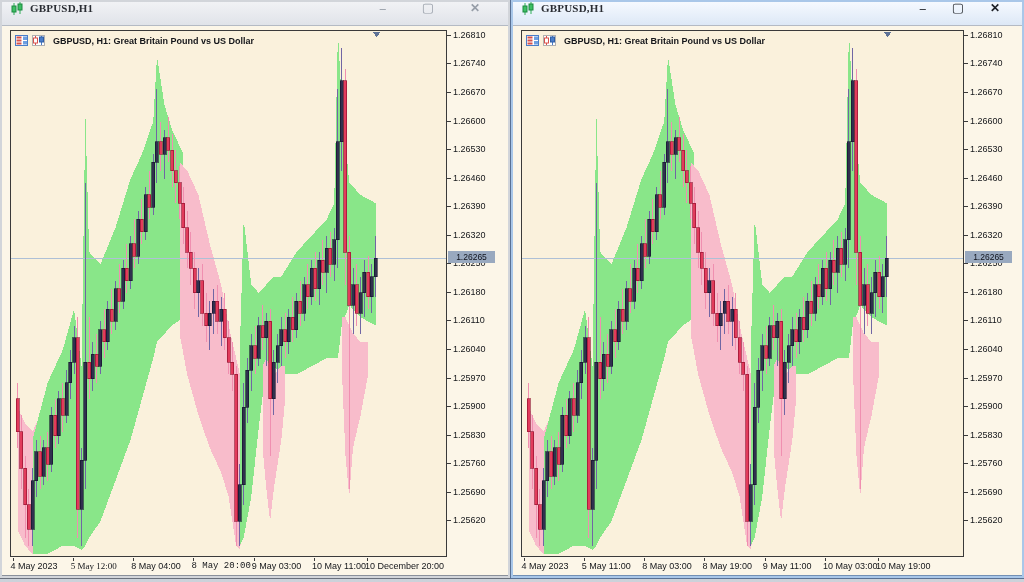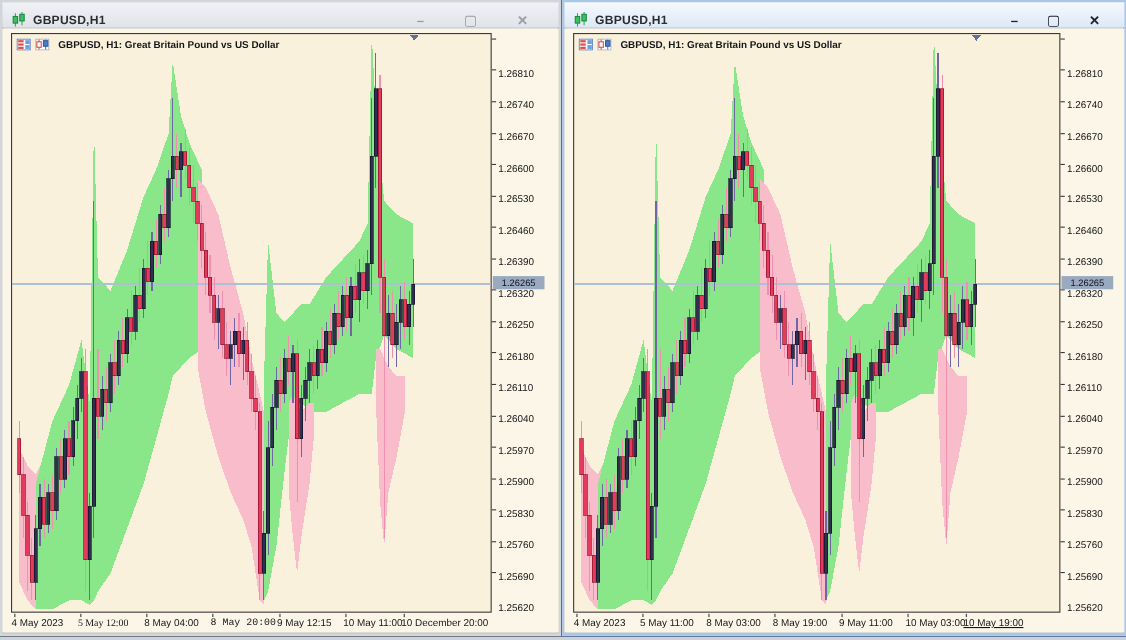--- a/index.html
+++ b/index.html
@@ -5,22 +5,22 @@
   * { margin:0; padding:0; box-sizing:border-box; }
   html,body { width:1024px; height:582px; overflow:hidden;
     font-family:"Liberation Sans", sans-serif; background:#c6ccd4; }
   #stage { position:relative; width:1024px; height:582px;
     background:linear-gradient(#aab2bc,#ccd2da); }
 
   .window { position:absolute; top:0; height:578px; background:#fcf6e8; }
   .window.inactive { left:0; width:510px; border:2px solid #d2d5da; box-shadow:inset 0 0 0 1px #8a909a, 0 0 0 1px #6a707c; }
   .window.active   { left:511px; width:513px; border:2px solid #a9c7e9; box-shadow:inset 0 0 0 1px #7390b4, 0 0 0 1px #5a7194; }
 
-  .titlebar { position:relative; height:24px; display:flex; align-items:flex-end;
-    padding:0 8px; border-bottom:1px solid #b4bac4; }
+  .titlebar { position:relative; height:24px; display:flex; align-items:flex-start;
+    padding:0 8px; border-bottom:1px solid #b4bac4;font-family:Liberation Serif, serif; }
   .inactive .titlebar { background:linear-gradient(#f1f2f5,#e0e3e9); }
   .active   .titlebar { background:linear-gradient(#f5f9ff,#dde8f6); }
   .title-icon { width:14px; height:14px; margin-right:6px; flex:0 0 auto; }
   .title-text { font-size:11px; font-weight:600; color:#2a2d33; letter-spacing:.2px; }
   .win-buttons { margin-left:auto; display:flex; align-items:center; gap:26px; padding-right:14px; }
   .inactive .win-buttons { gap:36px; padding-right:20px; color:#979ea8; }
   .active   .win-buttons { color:#1d2026; }
   .win-btn { font-size:12px; line-height:12px; cursor:default; font-weight:600; }
   .win-btn.max { font-size:13px; font-weight:400; }
 
@@ -28,21 +28,21 @@
   .plot { position:absolute; left:8px; top:4px; height:527px;
     background:#faf1dc; border:1px solid #3a3a3a; }
   .chart-svg { position:absolute; left:0; top:0; }
 
   .chart-corner { position:absolute; left:4px; top:4px; display:flex; align-items:center; gap:4px; z-index:3; }
   .mini-icon { width:13px; height:11px; display:block; }
   .chart-label { font-size:9px; font-weight:600; color:#14161a; margin-left:4px; white-space:nowrap; }
 
   .y-axis { position:absolute; top:4px; width:62px; height:527px; }
   .y-tick { position:absolute; left:0; width:4px; height:1px; background:#3a3a3a; }
-  .y-label { position:absolute; left:6px; font-size:9px; color:#14161a; white-space:nowrap;margin-top:32px; }
+  .y-label { position:absolute; left:6px; font-size:9px; color:#14161a; white-space:nowrap; }
   .price-tag { position:absolute; left:1px; width:47px; height:12px;
     display:flex; align-items:center; justify-content:center;
     font-size:8.5px; color:#10131c; z-index:4; }
 
   .x-axis { position:absolute; left:8px; height:16px; }
   .x-tick { position:absolute; top:0; width:1px; height:3px; background:#3a3a3a; }
   .x-label { position:absolute; top:3px; font-size:9px; color:#14161a; white-space:nowrap; }
 </style>
 </head>
 <body>
@@ -329,21 +329,21 @@
       <div class="x-axis" style="top: 532px; width: 497px;">
           <div class="x-tick" style="left: 2.5px;"></div>
           <div class="x-label" style="left: 0.5px;">4 May 2023</div>
           <div class="x-tick" style="left: 62.82px;"></div>
           <div class="x-label" style="left: 60.82px; font-family: Liberation Serif, serif;">5 May 12:00</div>
           <div class="x-tick" style="left: 123.14px;"></div>
           <div class="x-label" style="left: 121.14px;">8 May 04:00</div>
           <div class="x-tick" style="left: 183.46px;"></div>
           <div class="x-label" style="left: 181.46px; font-family: Liberation Mono, monospace;">8 May 20:00</div>
           <div class="x-tick" style="left: 243.78px;"></div>
-          <div class="x-label" style="left: 241.78px;">9 May 12:15</div>
+          <div class="x-label" style="left: 241.78px;">9 May 03:00</div>
           <div class="x-tick" style="left: 304.1px;"></div>
           <div class="x-label" style="left: 302.1px;">10 May 11:00</div>
           <div class="x-tick" style="left: 356.88px;"></div>
           <div class="x-label" style="left: 354.88px;">10 December 20:00</div>
         </div>
     </div>
   </div>
 
   <div class="window active">
     <div class="titlebar">
@@ -629,17 +629,17 @@
           <div class="x-label" style="left: 60.82px;">5 May 11:00</div>
           <div class="x-tick" style="left: 123.14px;"></div>
           <div class="x-label" style="left: 121.14px;">8 May 03:00</div>
           <div class="x-tick" style="left: 183.46px;"></div>
           <div class="x-label" style="left: 181.46px;">8 May 19:00</div>
           <div class="x-tick" style="left: 243.78px;"></div>
           <div class="x-label" style="left: 241.78px;">9 May 11:00</div>
           <div class="x-tick" style="left: 304.1px;"></div>
           <div class="x-label" style="left: 302.1px;">10 May 03:00</div>
           <div class="x-tick" style="left: 356.88px;"></div>
-          <div class="x-label" style="left: 354.88px; text-decoration: underline;">10 May 19:00</div>
+          <div class="x-label" style="left: 354.88px;">10 May 19:00</div>
         </div>
     </div>
   </div>
 </div>
 
 </body></html>

